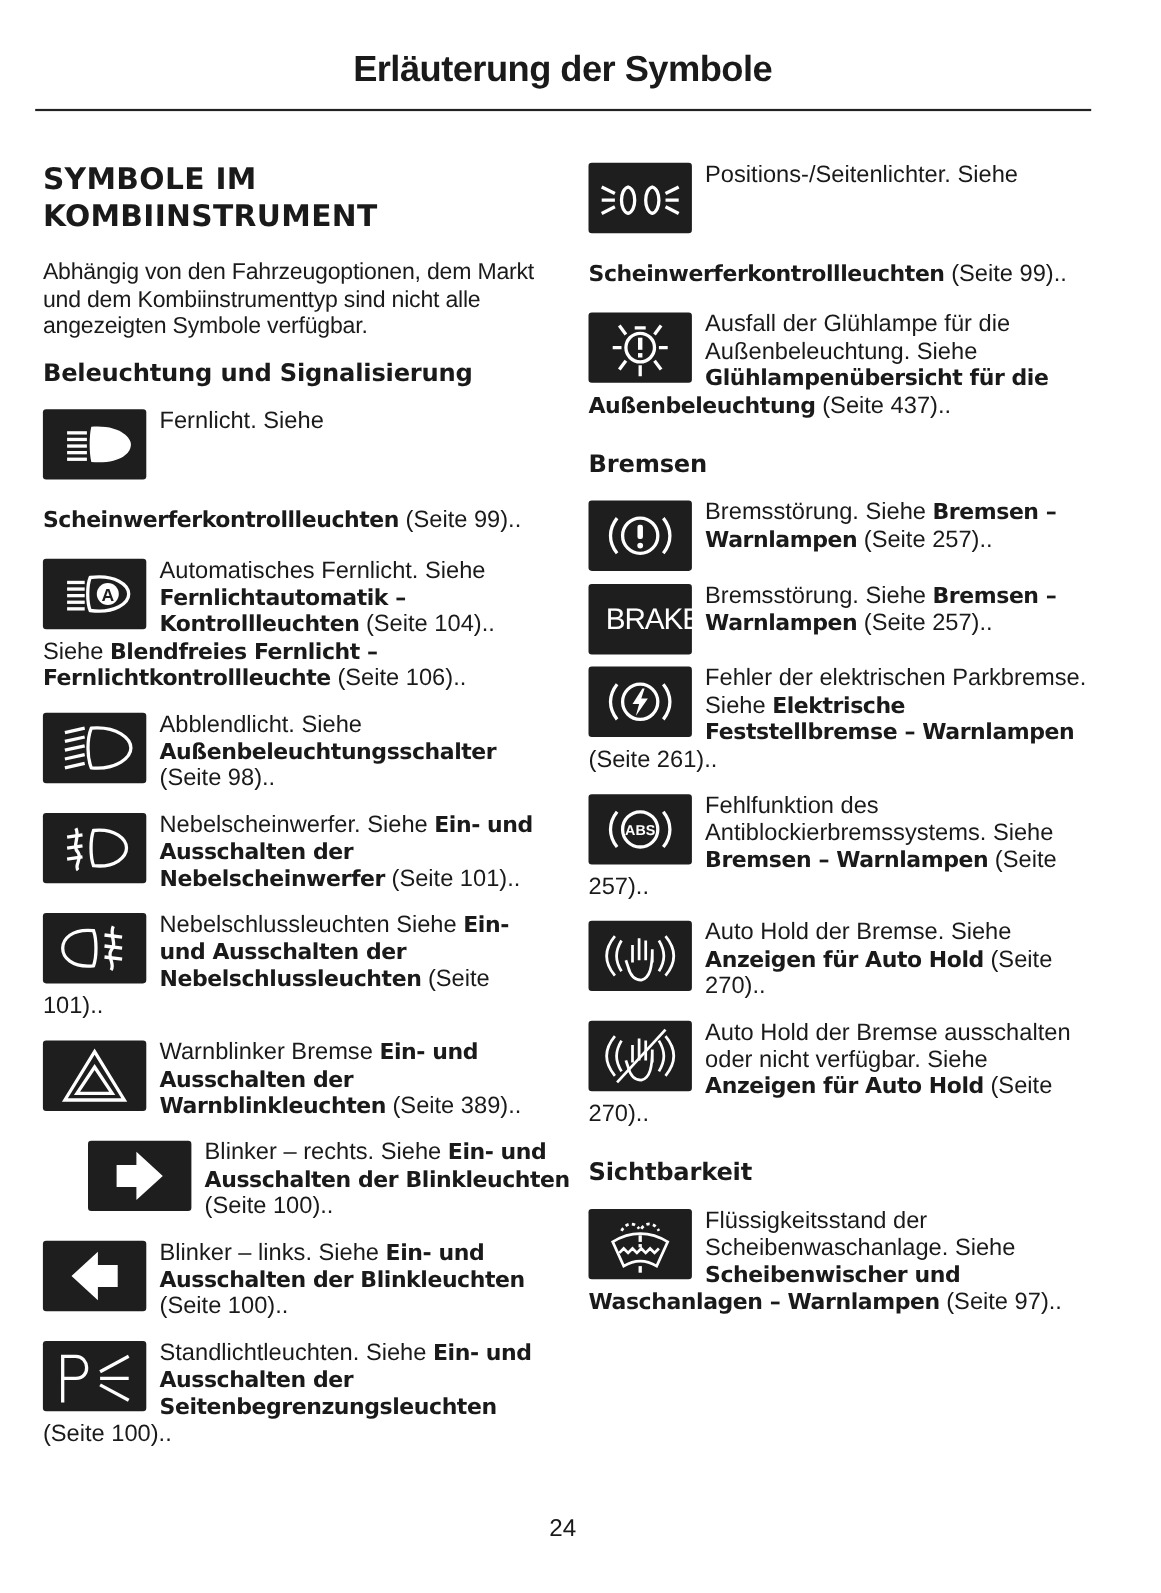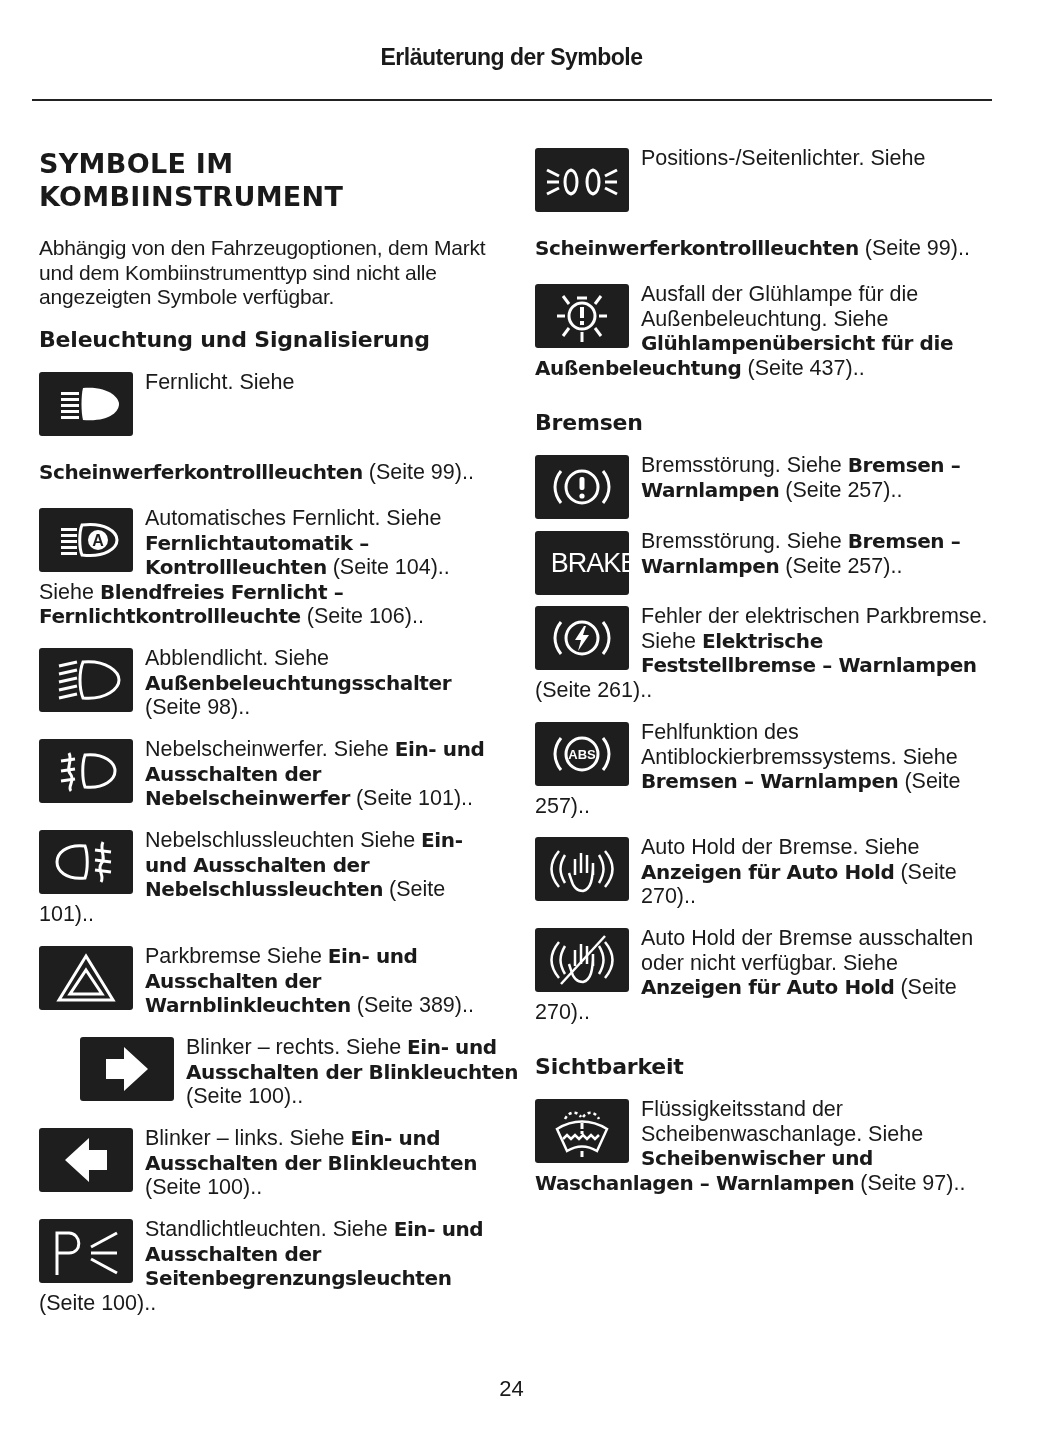--- a/index.html
+++ b/index.html
@@ -1,19 +1,19 @@
 <!DOCTYPE html>
 <html><head>
 <meta charset="utf-8">
 <style>
   html, body { margin:0; padding:0; background:#ffffff; }
   body { width:1055px; height:1448px; position:relative; overflow:hidden;
          font-family:"Liberation Sans", "DejaVu Sans", sans-serif; color:#1a1a1a; }
   .page-title { position:absolute; left:0; width:1023px; top:44px; text-align:center;
-         font-family:"Liberation Sans", sans-serif; font-weight:700; font-size:23px;
+         font-family:"Liberation Sans", sans-serif; font-weight:700; font-size:33px;
          letter-spacing:-0.5px; transform:scaleX(1.0); }
   .rule { position:absolute; left:32px; top:99px; width:960px; height:2px; background:#222; }
   .h1 { position:absolute; font-weight:700; font-size:27px; line-height:33px; letter-spacing:0.3px;
         font-family:"DejaVu Sans", sans-serif; }
   .intro { position:absolute; font-size:21px; line-height:24.5px; letter-spacing:-0.2px; width:460px; }
   .h2 { position:absolute; font-weight:700; font-size:22px; line-height:26px;
         font-family:"DejaVu Sans", sans-serif; letter-spacing:-0.2px; }
   .entry { position:absolute; width:455px; font-size:21.5px; line-height:24.5px; }
   .entry .icon { float:left; width:94px; height:64px; background:#1e1e1e; border-radius:3px;
         margin:2px 12px 4px 0; position:relative; }
@@ -134,21 +134,21 @@
 
 <div class="entry" style="left:39px; top:944px;">
   <div class="icon">
     <svg viewBox="0 0 94 64">
         <g stroke="#fff" stroke-width="3" fill="none" stroke-linejoin="miter">
           <polygon points="47,10 74,54 20,54"></polygon>
           <polygon points="47,24 63,48 31,48"></polygon>
         </g>
       </svg>
   </div>
-  <span>Parkbremse  Siehe</span>
+  <span>Warnblinker  Bremse</span>
   <b>Ein- und Ausschalten der Warnblinkleuchten</b>
   <span>(Seite 389)..</span>
 </div>
 
 <div class="entry" style="left:39px; top:1035px;margin-left:41px;">
   <div class="icon">
     <svg viewBox="0 0 94 64">
         <polygon fill="#fff" points="26,22 44,22 44,10 68,32 44,54 44,42 26,42"></polygon>
       </svg>
   </div>

